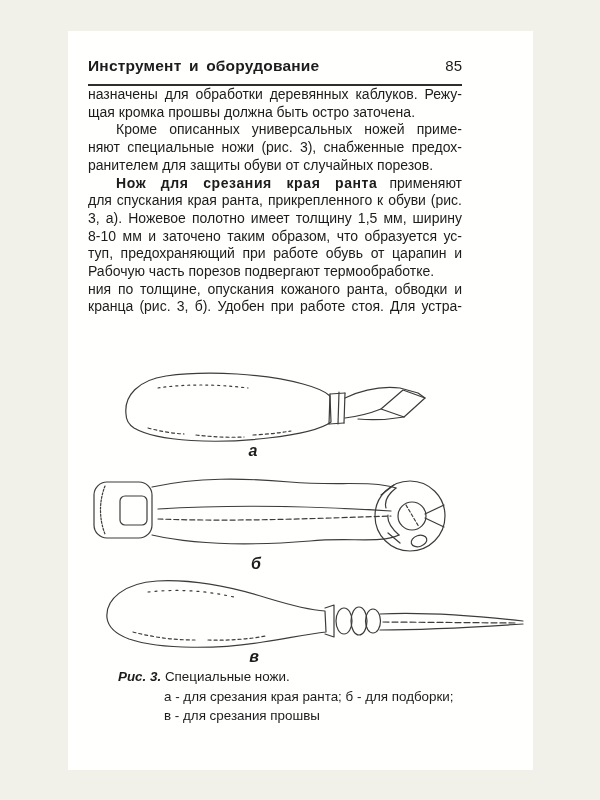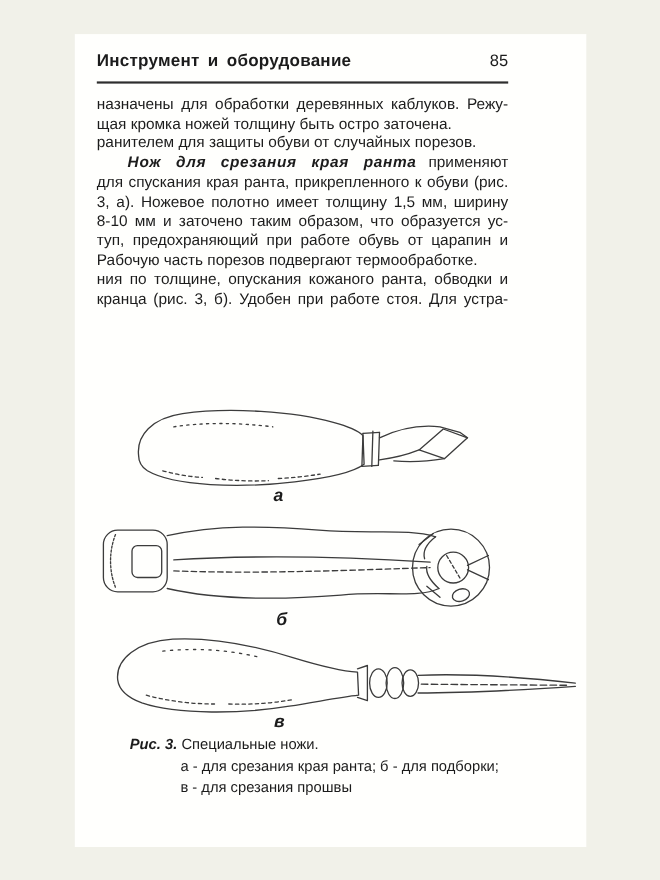--- a/index.html
+++ b/index.html
@@ -15,31 +15,31 @@
     position:absolute;left:68px;top:31px;width:465px;height:739px;
     background:#fffffd;
   }
   .header-row{
     position:absolute;left:20px;top:16px;width:374px;
     display:flex;justify-content:space-between;align-items:baseline;
     border-bottom:2px solid #2e2e2e;
     padding-bottom:9px;
   }
   .header-title{
-    font-weight:bold;font-size:15.5px;letter-spacing:0.2px;word-spacing:3px;
+    font-weight:bold;font-size:15.5px;letter-spacing:0.2px;word-spacing:3px;margin-top:10px;
   }
   .page-number{font-size:15px;}
   .body-text{
     position:absolute;left:20px;top:55px;width:374px;
     font-size:14px;line-height:17.7px;
   }
   .line{white-space:normal;}
   .jl{text-align:justify;text-align-last:justify;}
   .ind{text-indent:28px;}
-  .b{font-weight:bold;letter-spacing:0.6px;word-spacing:2px;font-style:italic;}
+  .b{font-weight:bold;letter-spacing:0.6px;word-spacing:2px;}
   .figure-area{position:absolute;left:0;top:0;width:465px;height:739px;pointer-events:none;}
   .fig-svg{position:absolute;}
   .fig-label{
     position:absolute;width:24px;text-align:center;
     font-size:16px;font-weight:bold;font-style:italic;
   }
   .caption{
     position:absolute;left:50px;top:636px;width:360px;
     font-size:13.4px;line-height:19.5px;
   }
@@ -55,21 +55,23 @@
 
 <div class="page">
 
   <div class="header-row">
     <span class="header-title">Инструмент и оборудование</span>
     <span class="page-number">85</span>
   </div>
 
   <div class="body-text">
       <div class="line jl">назначены для обработки деревянных каблуков. Режу-</div>
-      <div class="line">щая кромка ножей толщину быть остро заточена.</div>
+      <div class="line">щая кромка прошвы должна быть остро заточена.</div>
+      <div class="line jl ind">Кроме описанных универсальных ножей приме-</div>
+      <div class="line jl">няют специальные ножи (рис. 3), снабженные предох-</div>
       <div class="line">ранителем для защиты обуви от случайных порезов.</div>
       <div class="line jl ind"><span class="b">Нож для срезания края ранта</span> применяют</div>
       <div class="line jl">для спускания края ранта, прикрепленного к обуви (рис.</div>
       <div class="line jl">3, а). Ножевое полотно имеет толщину 1,5 мм, ширину</div>
       <div class="line jl">8-10 мм и заточено таким образом, что образуется ус-</div>
       <div class="line jl">туп, предохраняющий при работе обувь от царапин и</div>
       <div class="line">Рабочую часть порезов подвергают термообработке.</div>
       <div class="line jl">ния по толщине, опускания кожаного ранта, обводки и</div>
       <div class="line jl">кранца (рис. 3, б). Удобен при работе стоя. Для устра-</div>
     </div>

